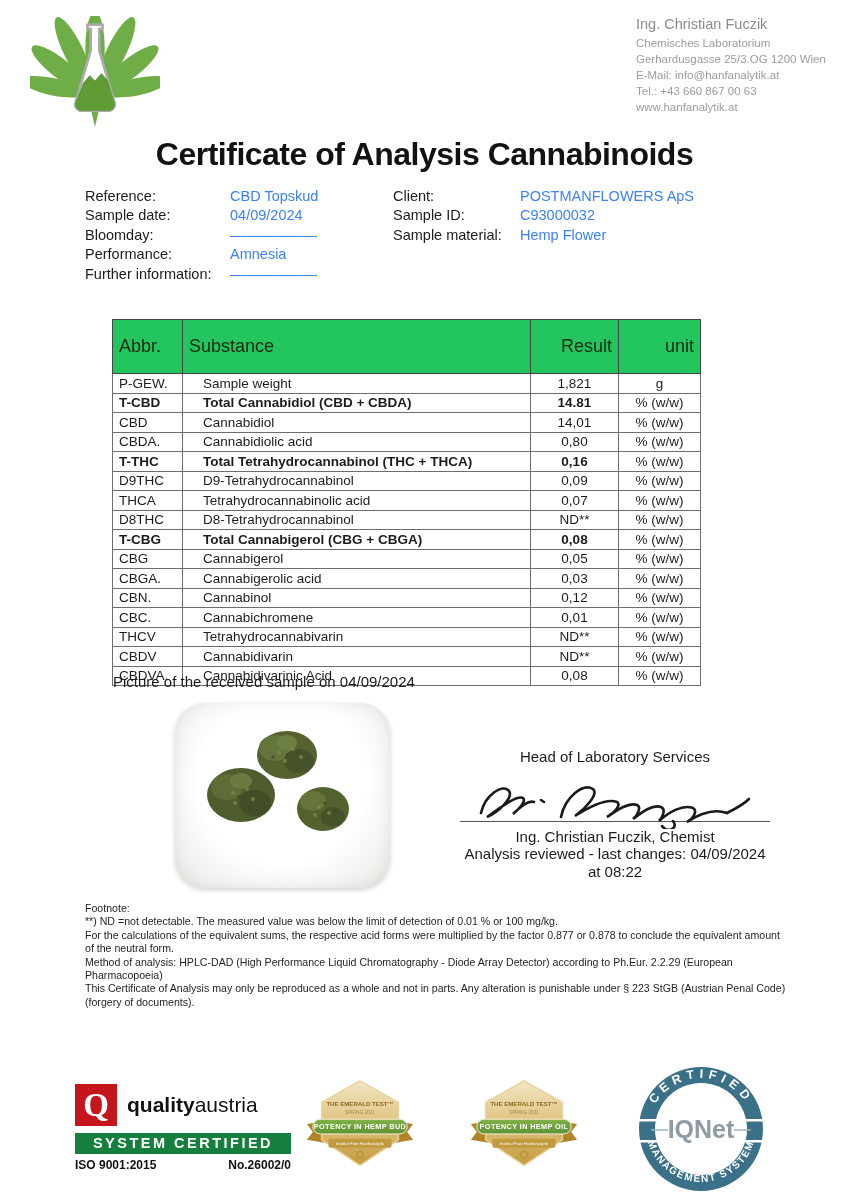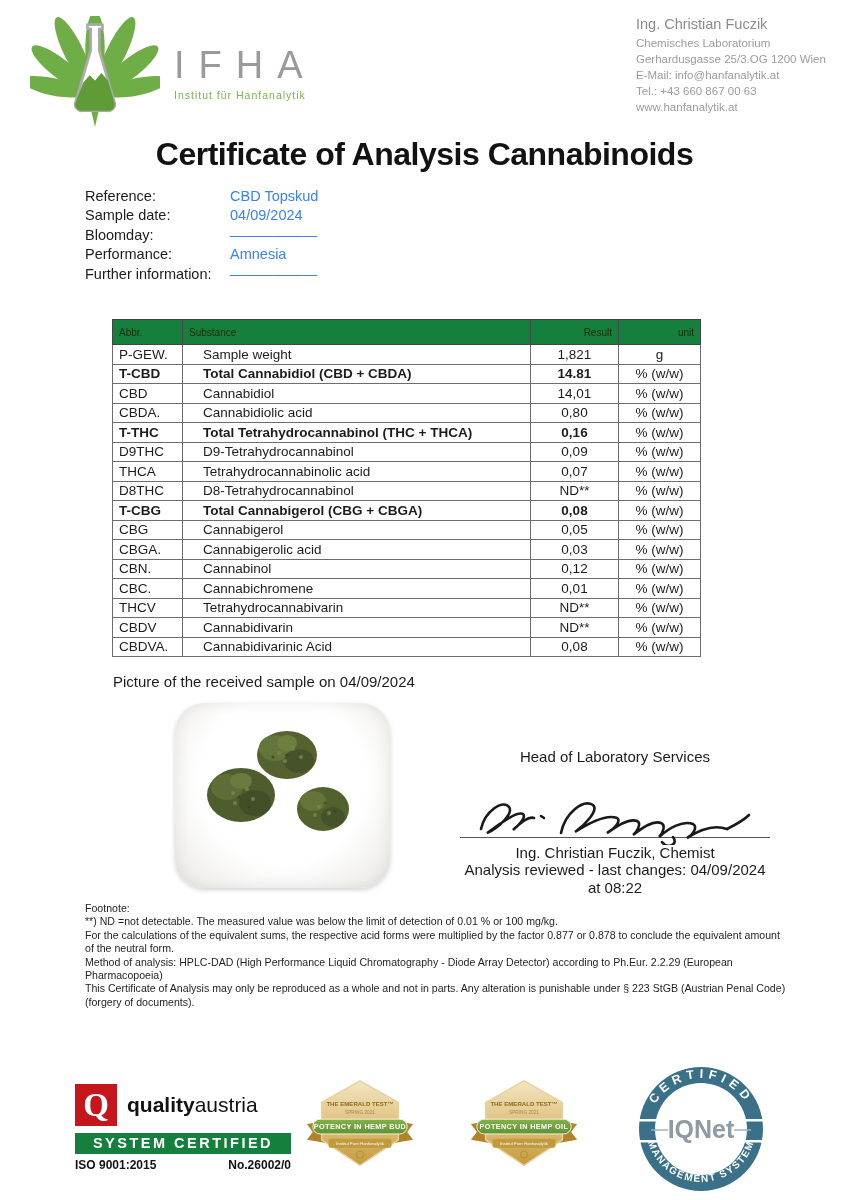--- a/index.html
+++ b/index.html
@@ -25,21 +25,21 @@
   #info-left { left:85px; }
   #info-right { left:393px; }
   .info-row { display:flex; height:19.5px; align-items:center; font-size:14.5px; }
   #info-left .info-lbl { width:145px; }
   #info-right .info-lbl { width:127px; }
   .info-lbl { color:#1c1c1c; }
   .info-val { color:#3b82f6; }
 
   
   .results { position:absolute; left:112px; top:319px; width:588px; border-collapse:collapse; table-layout:fixed; }
-  .results th { background:#15803d; color:#1b2a10; font-weight:400; font-size:10px; height:25px; padding:4px 6px; text-align:left; }
+  .results th { background:#22c55e; color:#1b2a10; font-weight:400; font-size:18px; height:25px; padding:16px 6px; text-align:left; }
   .results th.c { text-align:right; }
   .results td { font-size:13.5px; height:19.5px; padding:0 6px; white-space:nowrap; overflow:hidden; }
   .results, .results td, .results th { border:1px solid #6d6d6d; }
   .results { border:1.5px solid #444; }
   .results th { border-color:#444; }
   .col-abbr   { width:70px; }
   .col-substance { width:348px; }
   .col-result { width:88px; text-align:center; }
   .col-unit   { width:82px; text-align:center; }
   td.col-substance { padding-left:20px; }
@@ -49,21 +49,21 @@
   .pic-caption { position:absolute; left:113px; top:673px; font-size:15px; color:#1c1c1c; }
 
   
   .dish { position:absolute; left:175px; top:703px; width:215px; height:185px;
           background:radial-gradient(circle at 50% 42%, #ffffff 55%, #f0efec 85%, #e4e3df 100%);
           border-radius:30px; box-shadow:0 2px 5px rgba(0,0,0,0.18), inset 0 0 16px rgba(0,0,0,0.07); }
   .dish svg { position:absolute; left:0; top:0; }
 
   
   .sig { position:absolute; left:420px; top:748px; width:390px; text-align:center; }
-  .sig-title { font-size:15px; margin-bottom:18px; }
+  .sig-title { font-size:15px; margin-bottom:2px; }
   .sig-svg { display:block; margin:0 auto -8px auto; }
   .sig-line { width:310px; border-top:1.3px solid #555; margin:0 auto 6px auto; }
   .sig-name { font-size:15px; }
   .sig-rev  { font-size:15px; line-height:18px; }
 
   
   .footnote { position:absolute; left:85px; top:902px; width:706px; font-size:10.6px; line-height:13.4px; color:#1f1f1f; }
 
   
   .qa { position:absolute; left:75px; top:1084px; width:216px; }
@@ -96,24 +96,20 @@
         <ellipse cx="60" cy="28" rx="9" ry="35" transform="rotate(26 60 74)"></ellipse>
         <ellipse cx="60" cy="32" rx="9" ry="32" transform="rotate(52 60 74)"></ellipse>
         <ellipse cx="60" cy="34" rx="8" ry="30" transform="rotate(78 60 74)"></ellipse>
         <path d="M56 86 L60 103 L64 86 Z"></path>
       </g>
       <g>
         <path d="M53 8 h14 v4 h-3 v20 l14 48 a6 6 0 0 1 -6 8 H48 a6 6 0 0 1 -6 -8 L56 32 V12 h-3 Z" fill="#ffffff" stroke="#ababab" stroke-width="2.5" stroke-linejoin="round"></path>
         <path d="M49 62 L55 55 L60 60 L66 53 L72 60 L78 80 a6 6 0 0 1 -6 8 H48 a6 6 0 0 1 -6 -8 Z" fill="#5f9c36"></path>
       </g>
     </svg>
-    <div class="logo-text">
-      <div class="logo-brand">IFHA</div>
-      <div class="logo-tag">Institut für Hanfanalytik</div>
-    </div>
   </div>
 
   <div class="contact">
     <div class="contact-name">Ing. Christian Fuczik</div>
     <div id="contact-lines">
         <div class="contact-line">Chemisches Laboratorium</div>
         <div class="contact-line">Gerhardusgasse 25/3.OG 1200 Wien</div>
         <div class="contact-line">E-Mail: info@hanfanalytik.at</div>
         <div class="contact-line">Tel.: +43 660 867 00 63</div>
         <div class="contact-line">www.hanfanalytik.at</div>
@@ -135,20 +131,34 @@
         <span class="info-lbl">Bloomday:</span>
         <span class="info-val">——————</span>
       </div>
       <div class="info-row">
         <span class="info-lbl">Performance:</span>
         <span class="info-val">Amnesia</span>
       </div>
       <div class="info-row">
         <span class="info-lbl">Further information:</span>
         <span class="info-val">——————</span>
+      </div>
+    </div>
+  <div class="info-col" id="info-right">
+      <div class="info-row">
+        <span class="info-lbl">Client:</span>
+        <span class="info-val">POSTMANFLOWERS ApS</span>
+      </div>
+      <div class="info-row">
+        <span class="info-lbl">Sample ID:</span>
+        <span class="info-val">C93000032</span>
+      </div>
+      <div class="info-row">
+        <span class="info-lbl">Sample material:</span>
+        <span class="info-val">Hemp Flower</span>
       </div>
     </div>
 
   <table class="results">
     <colgroup>
       <col class="col-abbr">
         <col class="col-substance">
         <col class="col-result">
         <col class="col-unit">
     </colgroup>

